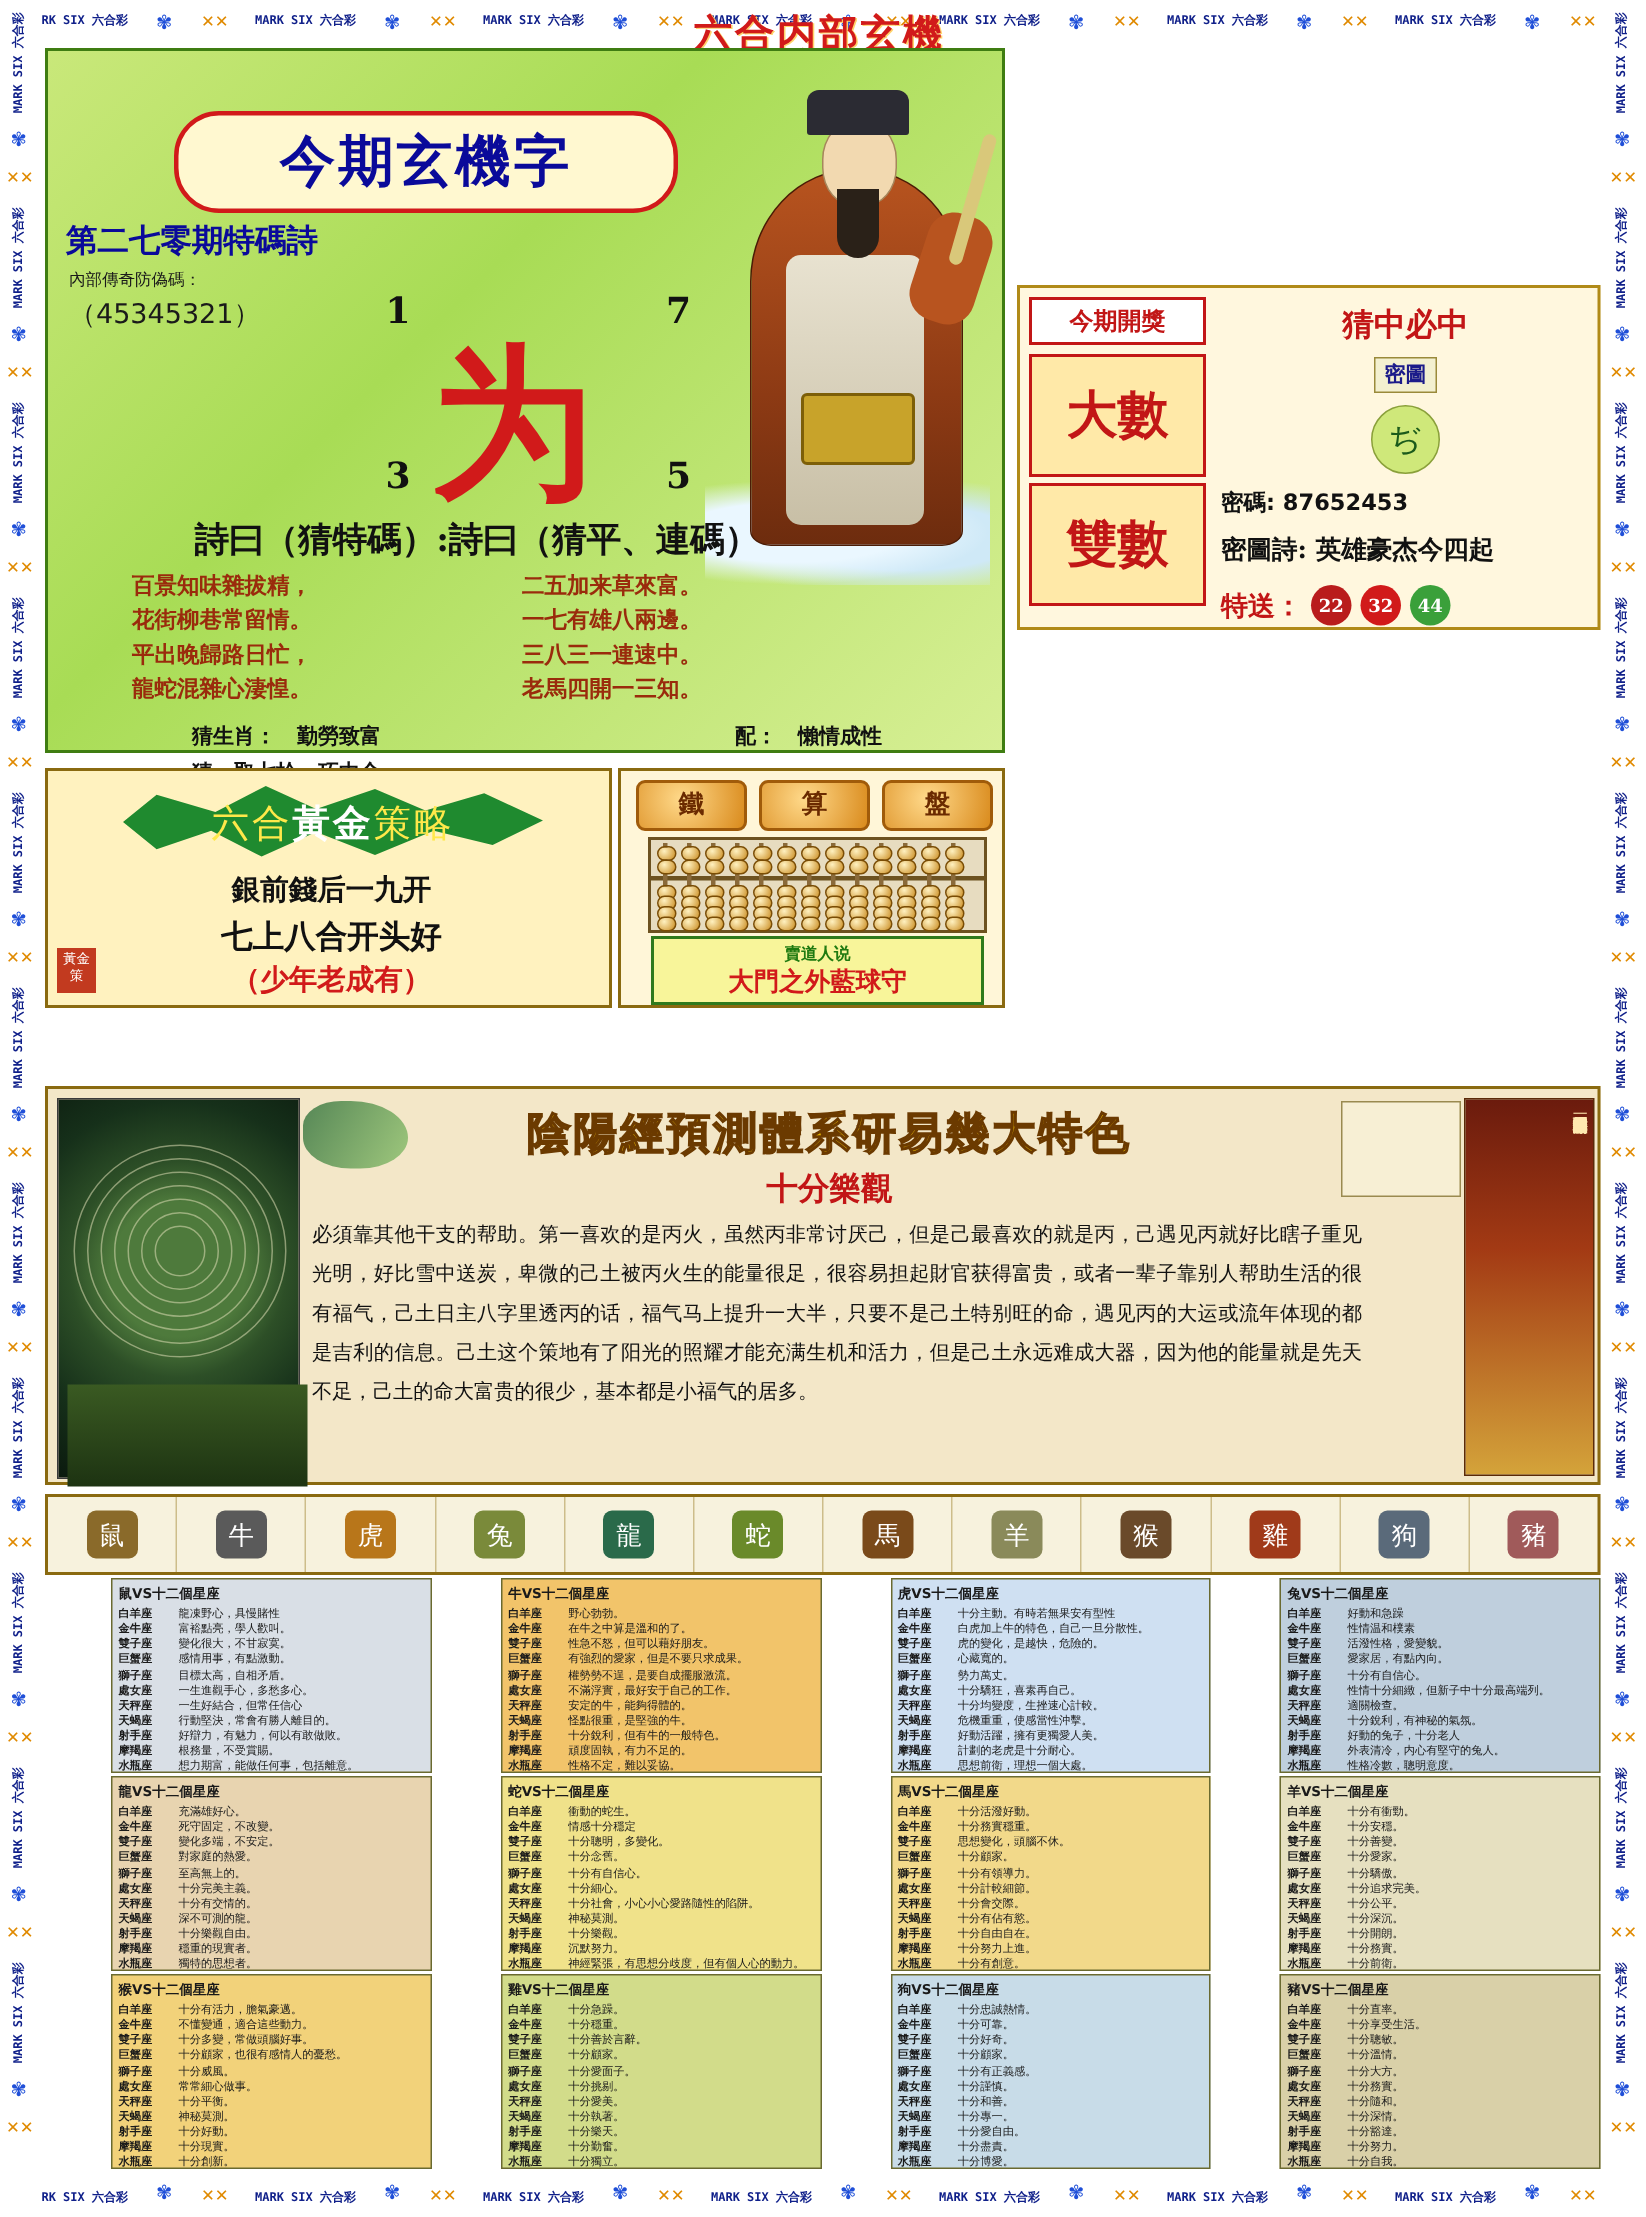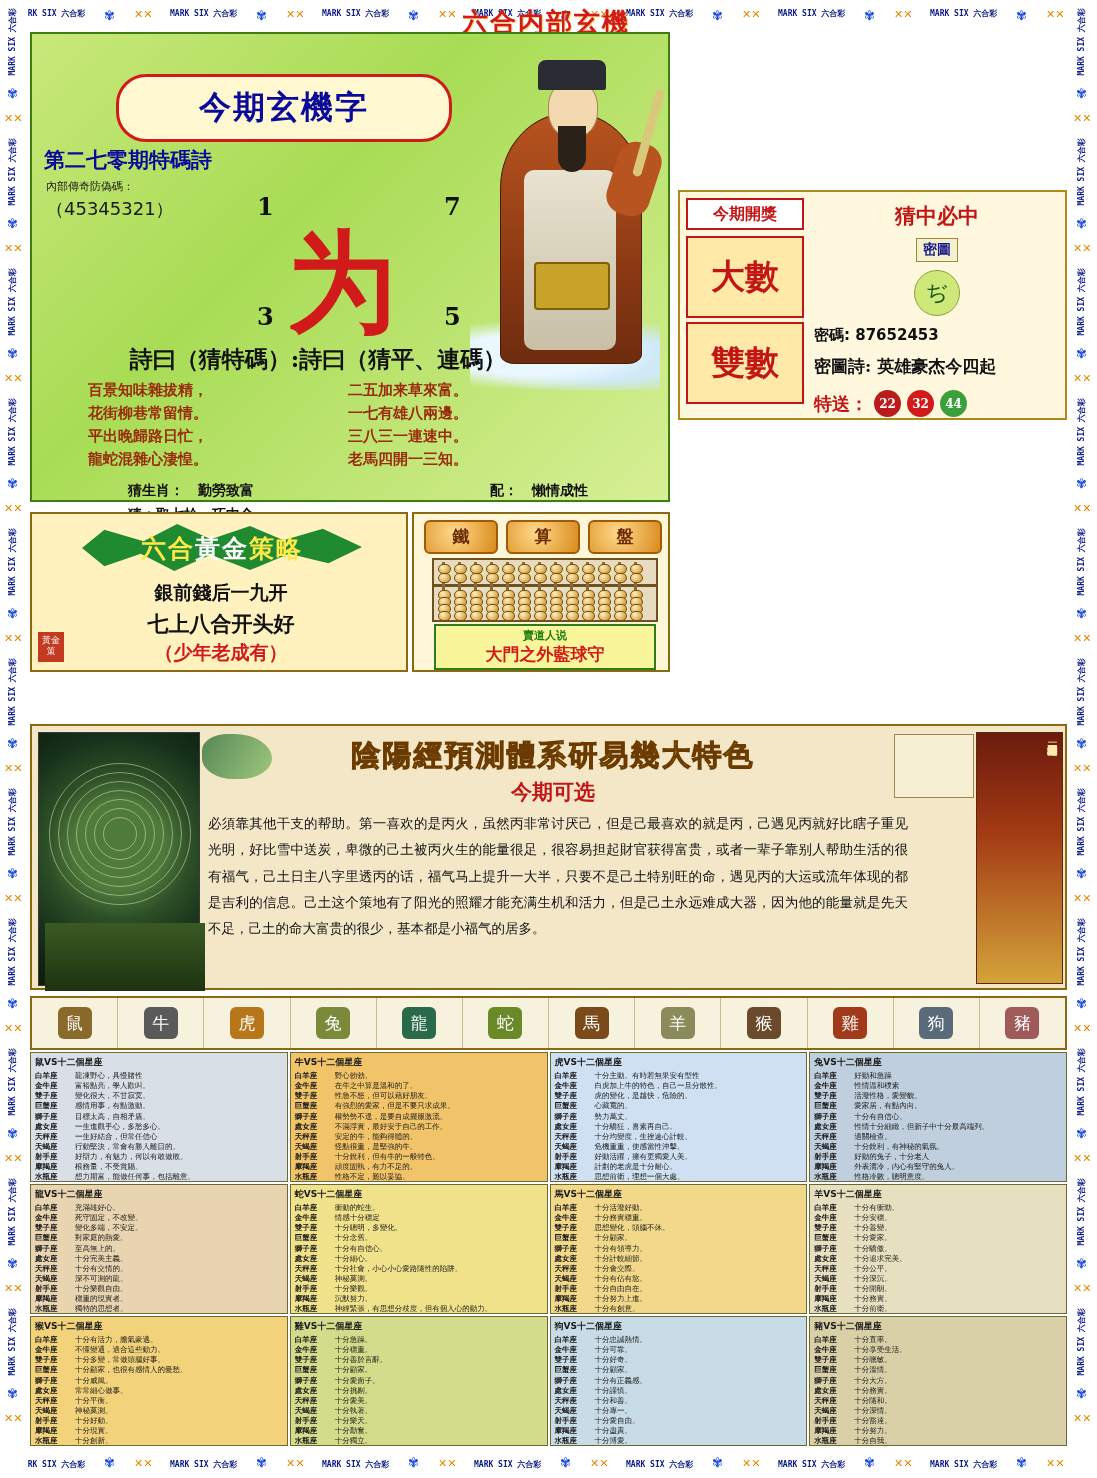--- a/index.html
+++ b/index.html
@@ -23,21 +23,21 @@
     font-family:"DejaVu Serif","Liberation Serif",serif;text-shadow:1px 1px 0 #ffd36b;}
 
   
   .content{position:absolute;left:30px;top:32px;width:1037px;height:1414px;}
 
   
   .panel-xuanji{position:absolute;left:0;top:0;width:640px;height:470px;
      background:linear-gradient(135deg,#c9e87a 0%,#a8dc55 40%,#d7ef95 100%);
      border:2px solid #3f7d12;box-sizing:border-box;}
   .xuanji-title{position:absolute;left:84px;top:40px;width:330px;height:62px;background:#fff8d0;border:3px solid #d11a1a;border-radius:30px;
-     display:flex;align-items:center;justify-content:center;font-size:32px;font-weight:bold;color:#0a0a9a;
+     display:flex;align-items:center;justify-content:center;font-size:37px;font-weight:bold;color:#0a0a9a;
      font-family:"DejaVu Serif","Liberation Serif",serif;letter-spacing:2px;}
   .xuanji-sub{position:absolute;left:12px;top:112px;font-size:21px;font-weight:bold;color:#0a0a9a;font-family:"DejaVu Serif","Liberation Serif",serif;}
   .xuanji-code-label{position:absolute;left:14px;top:145px;font-size:11px;color:#1a1a1a;}
   .xuanji-code{position:absolute;left:14px;top:163px;font-size:18px;color:#1a1a1a;}
   .big-char{position:absolute;left:255px;top:175px;font-size:110px;color:#d11a1a;font-weight:bold;font-family:"DejaVu Serif","Liberation Serif",serif;}
   .corner-num{position:absolute;font-size:24px;font-weight:bold;color:#111;font-family:"DejaVu Serif","Liberation Serif",serif;}
   .cn1{left:225px;top:158px;}.cn2{left:412px;top:158px;}.cn3{left:225px;top:268px;}.cn4{left:412px;top:268px;}
   .poem-head{position:absolute;left:76px;top:310px;width:420px;text-align:center;font-size:23px;font-weight:bold;color:#111;font-family:"DejaVu Serif","Liberation Serif",serif;}
   .poem-grid{position:absolute;left:56px;top:345px;width:500px;}
   .poem-row{display:flex;justify-content:space-between;font-size:15px;color:#9a2b0c;font-weight:bold;padding:2px 0;font-family:"DejaVu Serif","Liberation Serif",serif;}
@@ -57,21 +57,21 @@
   .fig-beard{position:absolute;left:96px;top:74px;width:28px;height:46px;background:#2a2118;border-radius:0 0 14px 14px;}
   .fig-arm{position:absolute;left:150px;top:90px;width:44px;height:74px;background:#b8541f;border-radius:18px;transform:rotate(18deg);}
   .fig-staff{position:absolute;left:182px;top:36px;width:9px;height:90px;background:#d9c87a;border-radius:5px;transform:rotate(16deg);}
   .fig-cloud{position:absolute;left:8px;top:268px;width:190px;height:70px;background:radial-gradient(ellipse at 30% 50%,#eaf7ff 0 40%,rgba(234,247,255,0) 70%),
      radial-gradient(ellipse at 70% 55%,#cfe9f7 0 40%,rgba(207,233,247,0) 72%);}
 
   
   .panel-gold{position:absolute;left:0;top:480px;width:378px;height:160px;background:#fff2bf;border:2px solid #8a6a10;box-sizing:border-box;}
   .gold-star{position:absolute;left:50px;top:10px;width:280px;height:48px;background:#1f8a2f;
      clip-path:polygon(0% 50%,8% 12%,22% 36%,34% 0%,46% 32%,60% 4%,72% 34%,86% 10%,100% 48%,88% 82%,74% 62%,60% 96%,46% 64%,33% 98%,21% 62%,8% 88%);}
-  .gold-t1{position:absolute;left:60px;top:18px;width:260px;text-align:center;font-size:25px;font-weight:bold;color:#ffe84a;
+  .gold-t1{position:absolute;left:60px;top:18px;width:260px;text-align:center;font-size:25px;font-weight:normal;color:#ffe84a;
      font-family:"DejaVu Serif","Liberation Serif",serif;letter-spacing:2px;}
   .gold-t1 b{color:#ffffff;}
   .gold-t2{position:absolute;left:0;top:66px;width:378px;text-align:center;font-size:19px;font-weight:bold;color:#111;font-family:"DejaVu Serif","Liberation Serif",serif;}
   .gold-t3{position:absolute;left:0;top:96px;width:378px;text-align:center;font-size:21px;font-weight:bold;color:#111;font-family:"DejaVu Serif","Liberation Serif",serif;}
   .gold-t4{position:absolute;left:0;top:126px;width:378px;text-align:center;font-size:19px;font-weight:bold;color:#d11a1a;font-family:"DejaVu Serif","Liberation Serif",serif;}
   .gold-seal{position:absolute;left:6px;top:118px;width:26px;height:30px;background:#c23a1f;color:#fff;font-size:9px;text-align:center;line-height:11px;padding-top:3px;box-sizing:border-box;}
 
   
   .panel-abacus{position:absolute;left:382px;top:480px;width:258px;height:160px;background:#fff6d8;border:2px solid #8a6a10;box-sizing:border-box;}
   .ab-head{position:absolute;left:10px;top:6px;width:238px;display:flex;justify-content:space-between;}
@@ -138,21 +138,21 @@
      line-height:1.2;padding:3px;box-sizing:border-box;overflow:hidden;}
 
   
   .zodiac-icons{position:absolute;left:0;top:964px;width:1037px;height:54px;background:#f7f2dd;border:2px solid #8a6a10;box-sizing:border-box;display:flex;}
   .zi{flex:1;display:flex;align-items:center;justify-content:center;border-right:1px solid #cdbd8a;}
   .zi:last-child{border-right:none;}
   .zi-ic{width:34px;height:32px;border-radius:6px;display:flex;align-items:center;justify-content:center;font-size:17px;color:#fff;}
 
   
   .zgrid{position:absolute;left:0;top:1020px;width:1037px;height:394px;display:grid;grid-template-columns:repeat(4,1fr);grid-template-rows:repeat(3,1fr);gap:2px;}
-  .zcell{border:1px solid #6a6a30;box-sizing:border-box;padding:3px 4px;overflow:hidden;position:relative;}
+  .zcell{border:1px solid #6a6a30;box-sizing:border-box;padding:3px 4px;overflow:hidden;position:relative;margin-left:44px;}
   .zcell .zt{font-size:9px;font-weight:bold;margin-bottom:2px;}
   .zrow{display:flex;font-size:7.5px;line-height:1.35;}
   .zrow .k{width:40px;flex:none;font-weight:bold;}
   .zrow .v{flex:1;}
 </style>
 </head>
 <body>
 
 <div class="page">
 
@@ -484,21 +484,21 @@
       <div class="compass-ring" style="width: 140px; height: 140px; left: 10px; top: 30px;"></div>
           <div class="compass-ring" style="width: 122px; height: 122px; left: 19px; top: 39px;"></div>
           <div class="compass-ring" style="width: 104px; height: 104px; left: 28px; top: 48px;"></div>
           <div class="compass-ring" style="width: 86px; height: 86px; left: 37px; top: 57px;"></div>
           <div class="compass-ring" style="width: 68px; height: 68px; left: 46px; top: 66px;"></div>
           <div class="compass-ring" style="width: 50px; height: 50px; left: 55px; top: 75px;"></div>
           <div class="compass-ring" style="width: 32px; height: 32px; left: 64px; top: 84px;"></div>
         </div>
       <div class="feat-dragon"></div>
       <div class="feat-title">陰陽經預測體系研易幾大特色</div>
-      <div class="feat-sub">今期可选</div>
+      <div class="feat-sub">十分樂觀</div>
       <div class="feat-text">必須靠其他干支的帮助。第一喜欢的是丙火，虽然丙非常讨厌己，但是己最喜欢的就是丙，己遇见丙就好比瞎子重见光明，好比雪中送炭，卑微的己土被丙火生的能量很足，很容易担起財官获得富贵，或者一辈子靠别人帮助生活的很有福气，己土日主八字里透丙的话，福气马上提升一大半，只要不是己土特别旺的命，遇见丙的大运或流年体现的都是吉利的信息。己土这个策地有了阳光的照耀才能充满生机和活力，但是己土永远难成大器，因为他的能量就是先天不足，己土的命大富贵的很少，基本都是小福气的居多。</div>
       <div class="feat-chart"></div>
       <div class="feat-right">經來在梅本彩知陰服信期密伊修绍請柳理解彩張翔雙譯朋明及一信注解介起從造</div>
     </div>
 
     <div class="zodiac-icons" id="zodiac-icons">
         <div class="zi">
           <div class="zi-ic" style="background: rgb(138, 106, 42);">鼠</div>
         </div>
         <div class="zi">

